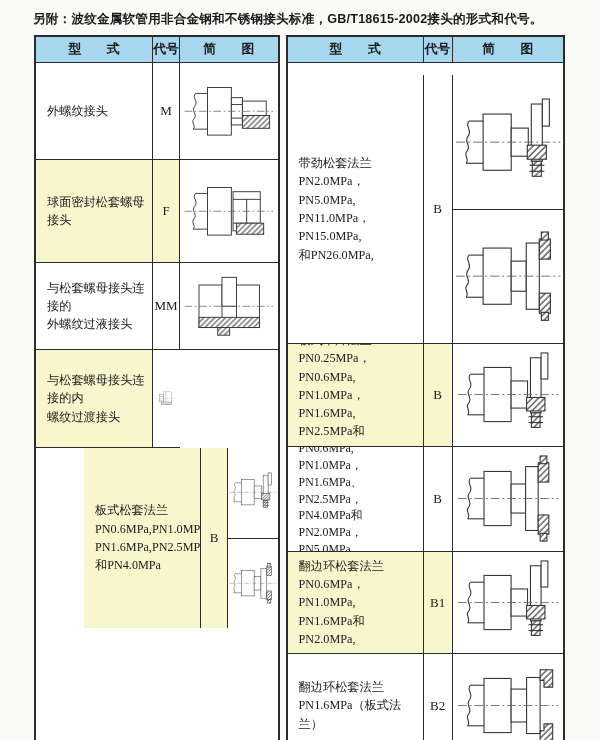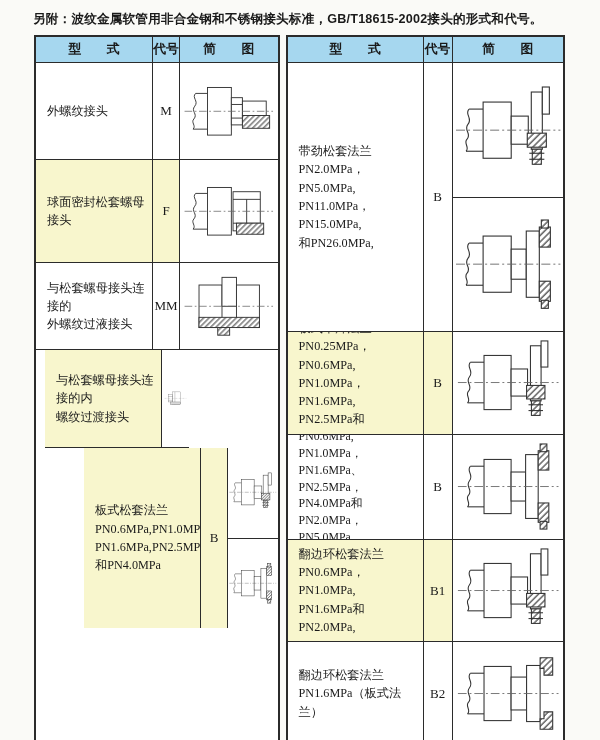--- a/index.html
+++ b/index.html
@@ -70,23 +70,23 @@
   .half.right .figsvg{width:112px;}
   .c-fig.stack{flex-direction:column;padding:0;}
   .c-fig .sub{
     flex:1;width:100%;
     display:flex;align-items:center;justify-content:center;
     box-sizing:border-box;
   }
   .c-fig .sub + .sub{border-top:1px solid #2b2b2b;}
   
   .half.left .r1{height:97px;} .half.left .r2{height:103px;}
-  .half.left .r3{height:87px;} .half.left .r4{height:98px;margin-left:9px;}
+  .half.left .r3{height:87px;} .half.left .r4{height:98px;}
   .half.left .r5{height:67px;} .half.left .r6{height:180px;padding-left:48px;}
-  .half.right .r1{height:269px;} .half.right .r2{height:103px;}
+  .half.right .r1{height:269px;margin-top:12px;} .half.right .r2{height:103px;}
   .half.right .r3{height:105px;} .half.right .r4{height:102px;}
   .half.right .r5{height:103px;}
   .defs-holder{position:absolute;width:0;height:0;overflow:hidden;}
 </style>
 </head>
 <body>
 
 <svg class="defs-holder" aria-hidden="true">
   <defs>
     <pattern id="hx" patternUnits="userSpaceOnUse" width="4.5" height="4.5" patternTransform="rotate(45)">

